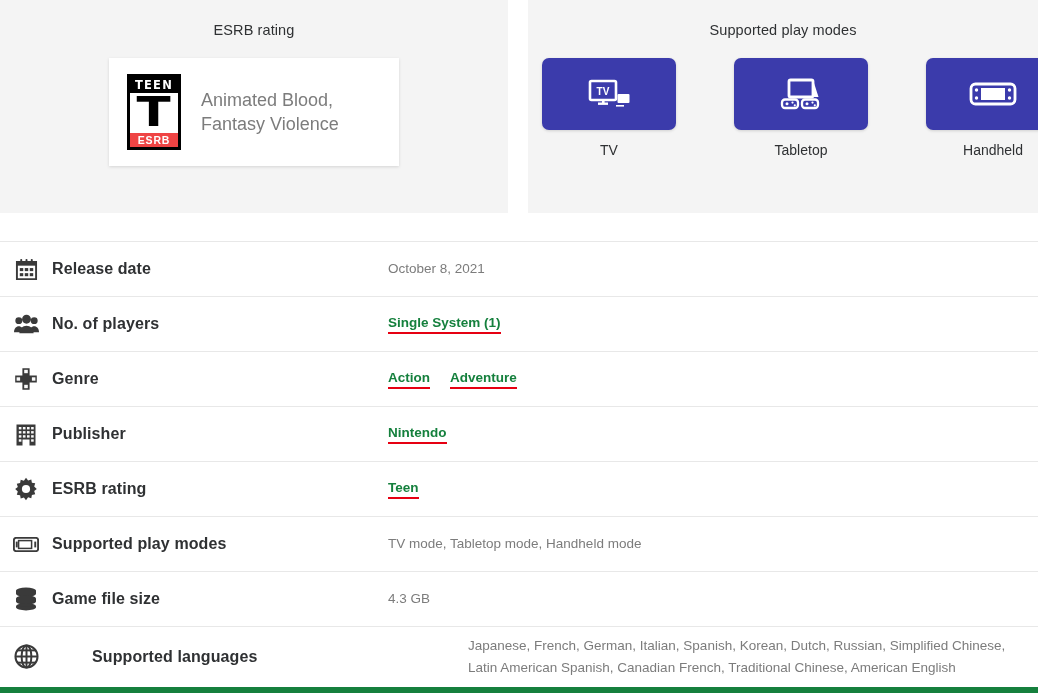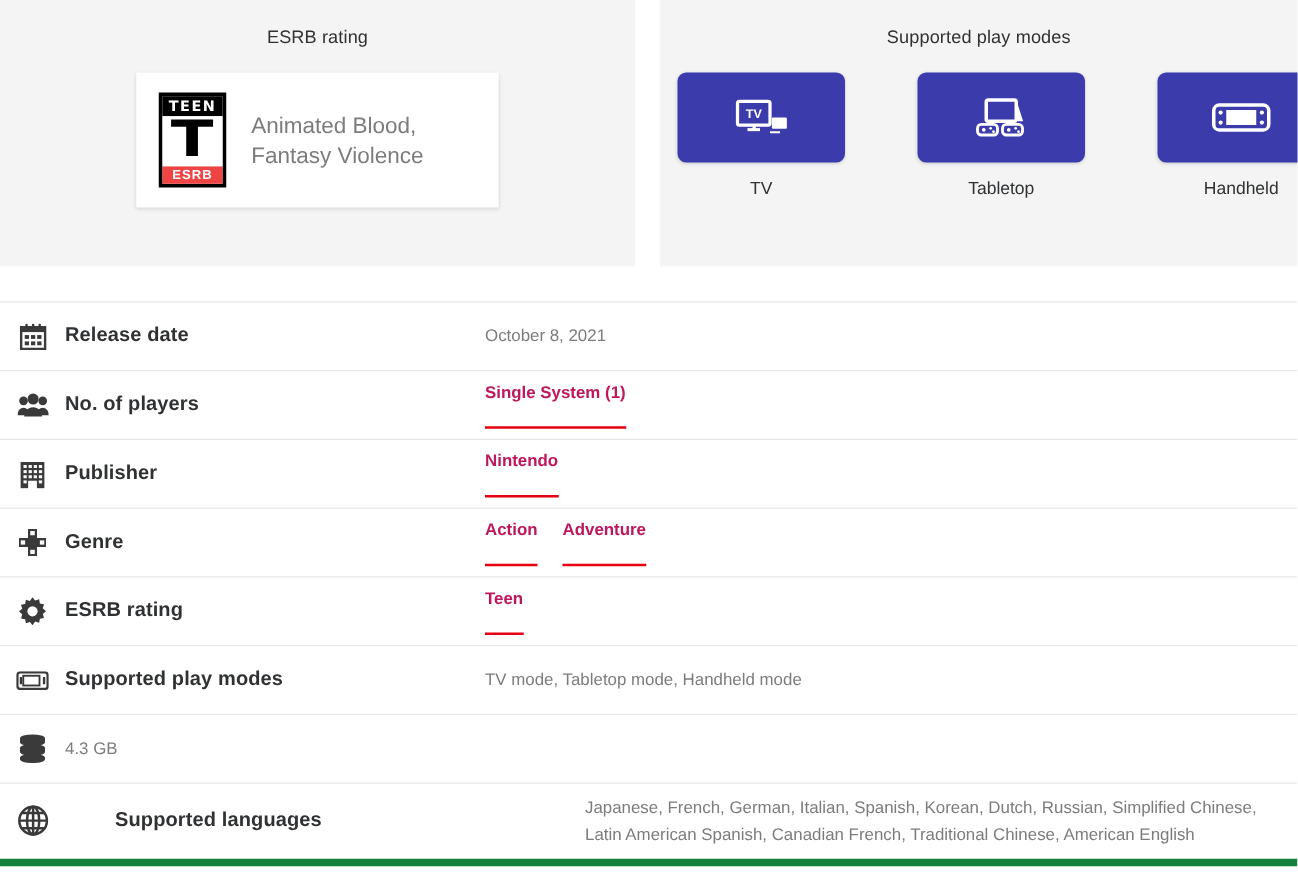--- a/index.html
+++ b/index.html
@@ -120,26 +120,26 @@
   }
   .row-value {
     flex: 1;
     font-size: 13.5px;
     color: #7c7c7c;
     line-height: 1.62;
     padding-right: 30px;
   }
   .row-value.links { display: flex; gap: 20px; flex-wrap: wrap; }
   a.link {
-    color: #be185d;
+    color: #15803d;
     font-size: 13.5px;
     font-weight: 600;
     text-decoration: none;
     border-bottom: 2px solid #e60012;
-    padding-bottom: 18px;
+    padding-bottom: 1px;
     line-height: 1.3;
   }
   svg { display: block; }
 </style>
 </head>
 <body>
 
 <div class="page">
 
   <div class="panels">
@@ -252,20 +252,37 @@
         </svg>
       </div>
       <div class="row-label">No. of players</div>
       <div class="row-value links">
         <a class="link" href="#">Single System (1)</a>
       </div>
     </div>
 
     <div class="row">
       <div class="row-icon">
+        <svg width="24" height="24" viewBox="0 0 24 24" fill="#3a3a3a">
+          <path d="M8.4 1.2h7.2v7.2h7.2v7.2h-7.2v7.2H8.4v-7.2H1.2V8.4h7.2z"></path>
+          <rect x="10.2" y="2.8" width="3.6" height="3.4" fill="#f9f9f9"></rect>
+          <rect x="10.2" y="17.8" width="3.6" height="3.4" fill="#f9f9f9"></rect>
+          <rect x="2.6" y="10.3" width="3.5" height="3.4" fill="#f9f9f9"></rect>
+          <rect x="17.9" y="10.3" width="3.5" height="3.4" fill="#f9f9f9"></rect>
+        </svg>
+      </div>
+      <div class="row-label">Genre</div>
+      <div class="row-value links">
+        <a class="link" href="#">Action</a>
+        <a class="link" href="#">Adventure</a>
+      </div>
+    </div>
+
+    <div class="row">
+      <div class="row-icon">
         <svg width="22" height="23" viewBox="0 0 22 23" fill="#3a3a3a">
           <path d="M1.5 1.5h19v21h-6v-6h-7v6h-6z"></path>
           <g fill="#f9f9f9">
             <rect x="3.8" y="4" width="2.6" height="2.4"></rect>
               <rect x="7.9" y="4" width="2.6" height="2.4"></rect>
             <rect x="12" y="4" width="2.6" height="2.4"></rect>
               <rect x="16.1" y="4" width="2.6" height="2.4"></rect>
             <rect x="3.8" y="8.1" width="2.6" height="2.4"></rect>
               <rect x="7.9" y="8.1" width="2.6" height="2.4"></rect>
             <rect x="12" y="8.1" width="2.6" height="2.4"></rect>
@@ -281,37 +298,20 @@
       </div>
       <div class="row-label">Publisher</div>
       <div class="row-value links">
         <a class="link" href="#">Nintendo</a>
       </div>
     </div>
 
     <div class="row">
       <div class="row-icon">
         <svg width="24" height="24" viewBox="0 0 24 24" fill="#3a3a3a">
-          <path d="M8.4 1.2h7.2v7.2h7.2v7.2h-7.2v7.2H8.4v-7.2H1.2V8.4h7.2z"></path>
-          <rect x="10.2" y="2.8" width="3.6" height="3.4" fill="#f9f9f9"></rect>
-          <rect x="10.2" y="17.8" width="3.6" height="3.4" fill="#f9f9f9"></rect>
-          <rect x="2.6" y="10.3" width="3.5" height="3.4" fill="#f9f9f9"></rect>
-          <rect x="17.9" y="10.3" width="3.5" height="3.4" fill="#f9f9f9"></rect>
-        </svg>
-      </div>
-      <div class="row-label">Genre</div>
-      <div class="row-value links">
-        <a class="link" href="#">Action</a>
-        <a class="link" href="#">Adventure</a>
-      </div>
-    </div>
-
-    <div class="row">
-      <div class="row-icon">
-        <svg width="24" height="24" viewBox="0 0 24 24" fill="#3a3a3a">
           <path d="M12 0.8l2.1 2.6 3.2-1 .6 3.3 3.3.6-1 3.2L22.8 12l-2.6 2.1 1 3.2-3.3.6-.6 3.3-3.2-1L12 23.2 9.9 20.6l-3.2 1-.6-3.3-3.3-.6 1-3.2L1.2 12l2.6-2.1-1-3.2 3.3-.6.6-3.3 3.2 1z"></path>
           <circle cx="12" cy="12" r="4.1" fill="#fff"></circle>
         </svg>
       </div>
       <div class="row-label">ESRB rating</div>
       <div class="row-value links">
         <a class="link" href="#">Teen</a>
       </div>
     </div>
 
@@ -332,20 +332,21 @@
       <div class="row-icon">
         <svg width="22" height="24" viewBox="0 0 22 24" fill="#3a3a3a">
           <ellipse cx="11" cy="3.6" rx="10" ry="3.1"></ellipse>
           <path d="M1 3.6v3.2c0 1.7 4.5 3.1 10 3.1s10-1.4 10-3.1V3.6z"></path>
           <ellipse cx="11" cy="11.4" rx="10" ry="3.1"></ellipse>
           <path d="M1 11.4v3.2c0 1.7 4.5 3.1 10 3.1s10-1.4 10-3.1v-3.2z"></path>
           <ellipse cx="11" cy="19.2" rx="10" ry="3.1"></ellipse>
           <path d="M1 19.2v1.1c0 1.7 4.5 3.1 10 3.1s10-1.4 10-3.1v-1.1z"></path>
         </svg>
       </div>
+      <div class="row-label">Game file size</div>
       <div class="row-value">4.3 GB</div>
     </div>
 
     <div class="row">
       <div class="row-icon">
         <svg width="25" height="25" viewBox="0 0 24 24" fill="none" stroke="#3a3a3a" stroke-width="1.9">
           <circle cx="12" cy="12" r="10.6"></circle>
           <ellipse cx="12" cy="12" rx="4.7" ry="10.6"></ellipse>
           <line x1="1.5" y1="12" x2="22.5" y2="12"></line>
           <line x1="3.3" y1="6.1" x2="20.7" y2="6.1"></line>

